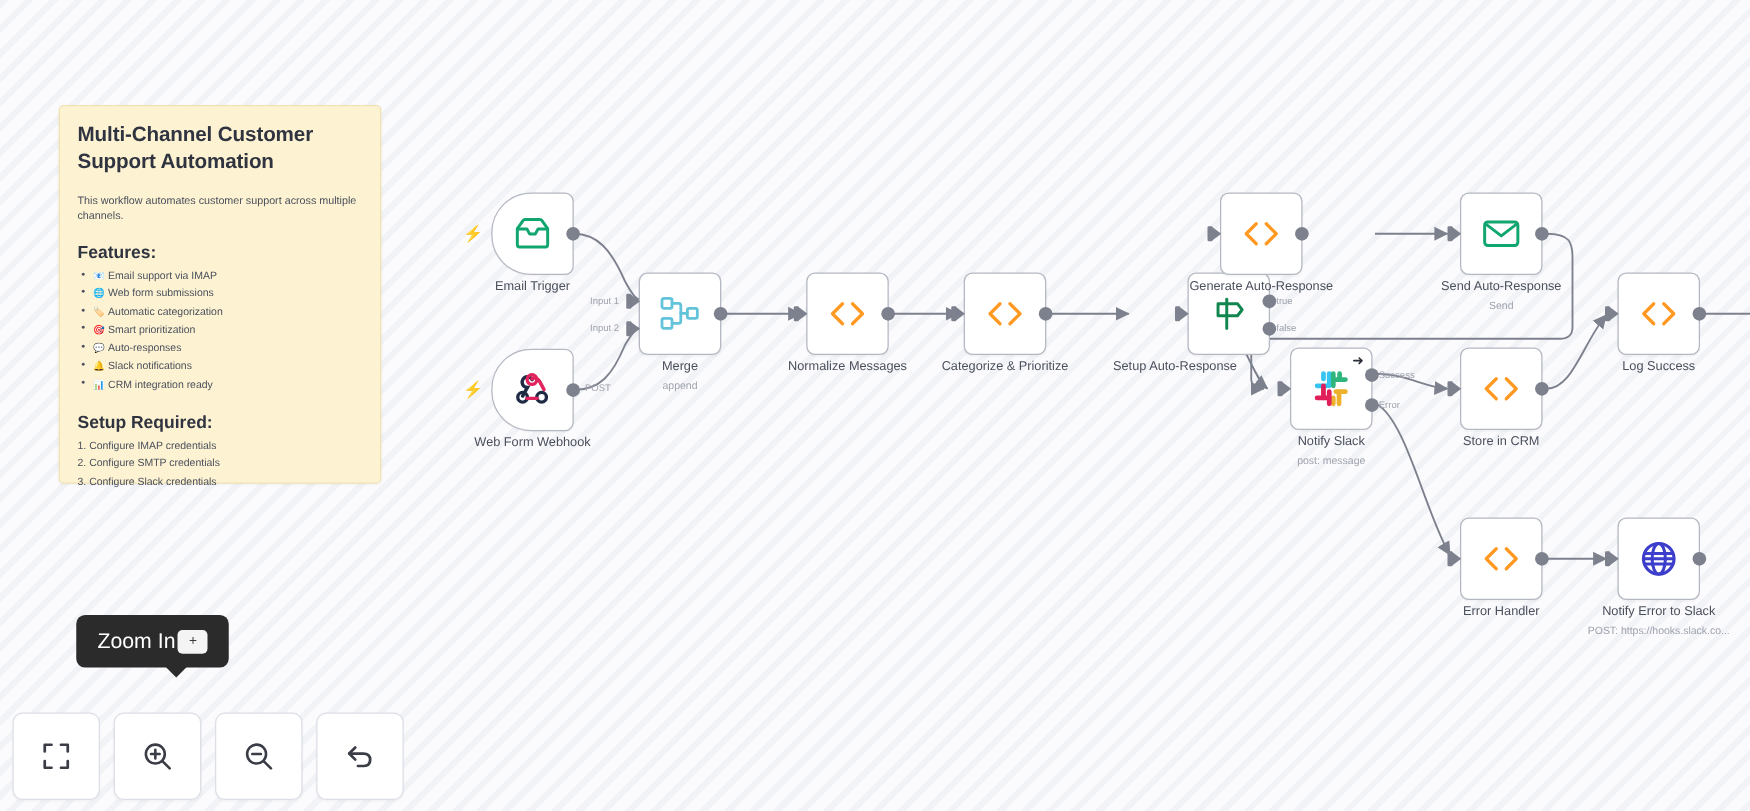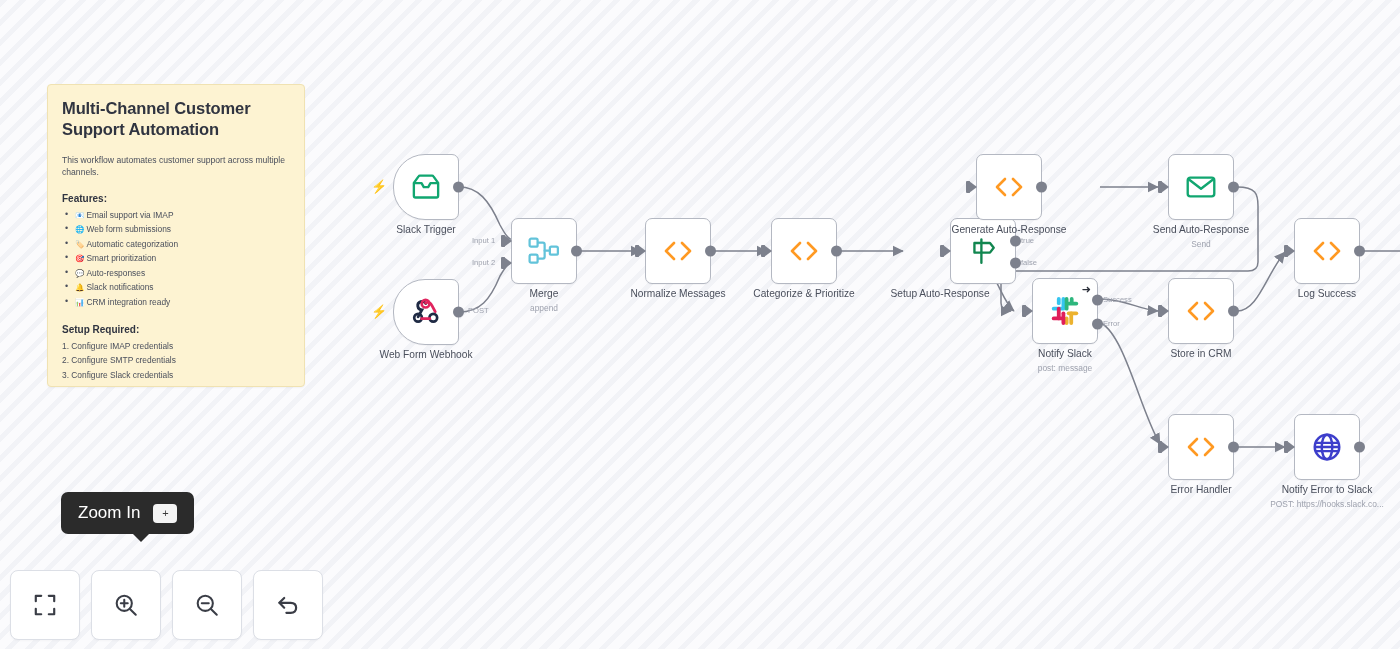--- a/index.html
+++ b/index.html
@@ -45,21 +45,21 @@
     letter-spacing: -0.1px;
     margin-bottom: 14px;
   }
   .sticky-para {
     font-size: 8.6px;
     color: #4a4f5c;
     line-height: 1.45;
     margin-bottom: 14px;
   }
   .sticky-h {
-    font-size: 10px;
+    font-size: 14px;
     font-weight: 700;
     color: #303440;
     margin-bottom: 4px;
   }
   .sticky-ul { list-style: none; margin-bottom: 15px; }
   .sticky-ul li {
     font-size: 8.4px;
     color: #4a4f5c;
     line-height: 1.72;
     padding-left: 13px;
@@ -176,21 +176,21 @@
     cursor: pointer;
     box-shadow: 0 1px 2px rgba(0,0,0,0.03);
   }
   .tooltip {
     position: absolute;
     left: 61px; top: 492px;
     background: #2b2b2b;
     color: #ffffff;
     border-radius: 7px;
     padding: 11px 17px;
-    display: flex; align-items: center; gap: 13px;
+    display: flex; align-items: center; gap: 2px;
     font-size: 17px;
   }
   .tooltip:after {
     content: "";
     position: absolute;
     left: 71px; bottom: -8px;
     border-left: 9px solid transparent;
     border-right: 9px solid transparent;
     border-top: 9px solid #2b2b2b;
   }
@@ -276,21 +276,21 @@
 
   <div class="node-wrap" style="left:393px; top:154px;">
     <span class="bolt" style="left:-22px; top:26px;">⚡</span>
     <div class="node trigger">
       <svg width="30" height="26" viewBox="0 0 24 21">
         <path d="M2.2 7.2 L2.2 17.6 Q2.2 19 3.6 19 L20.4 19 Q21.8 19 21.8 17.6 L21.8 7.2 L18 1.9 Q17.6 1.3 16.9 1.3 L7.1 1.3 Q6.4 1.3 6 1.9 Z" fill="none" stroke="#11a670" stroke-width="1.9" stroke-linejoin="round"></path>
         <path d="M2.4 7.4 L8.4 7.4 L10.2 10.6 L13.8 10.6 L15.6 7.4 L21.6 7.4" fill="none" stroke="#11a670" stroke-width="1.9" stroke-linejoin="round" stroke-linecap="round"></path>
       </svg>
       <span class="port-out"></span>
     </div>
-    <div class="node-label">Slack Trigger</div>
+    <div class="node-label">Email Trigger</div>
   </div>
 
   <div class="node-wrap" style="left:393px; top:279px;">
     <span class="bolt" style="left:-22px; top:26px;">⚡</span>
     <div class="node trigger">
       <svg width="30" height="30" viewBox="0 0 28 28">
         <path d="M13.8 6.2 a4 4 0 1 0 -3.6 5.9 l-3.6 6.4" fill="none" stroke="#1f2a44" stroke-width="2.6" stroke-linecap="round"></path>
         <path d="M13.6 5.6 a4 4 0 0 1 5.6 1.8 l3.4 6.3" fill="none" stroke="#e0245e" stroke-width="2.6" stroke-linecap="round"></path>
         <circle cx="13.6" cy="6.2" r="3.6" fill="none" stroke="#e0245e" stroke-width="2.5"></circle>
         <circle cx="6.6" cy="19.4" r="3.6" fill="none" stroke="#1f2a44" stroke-width="2.5"></circle>

